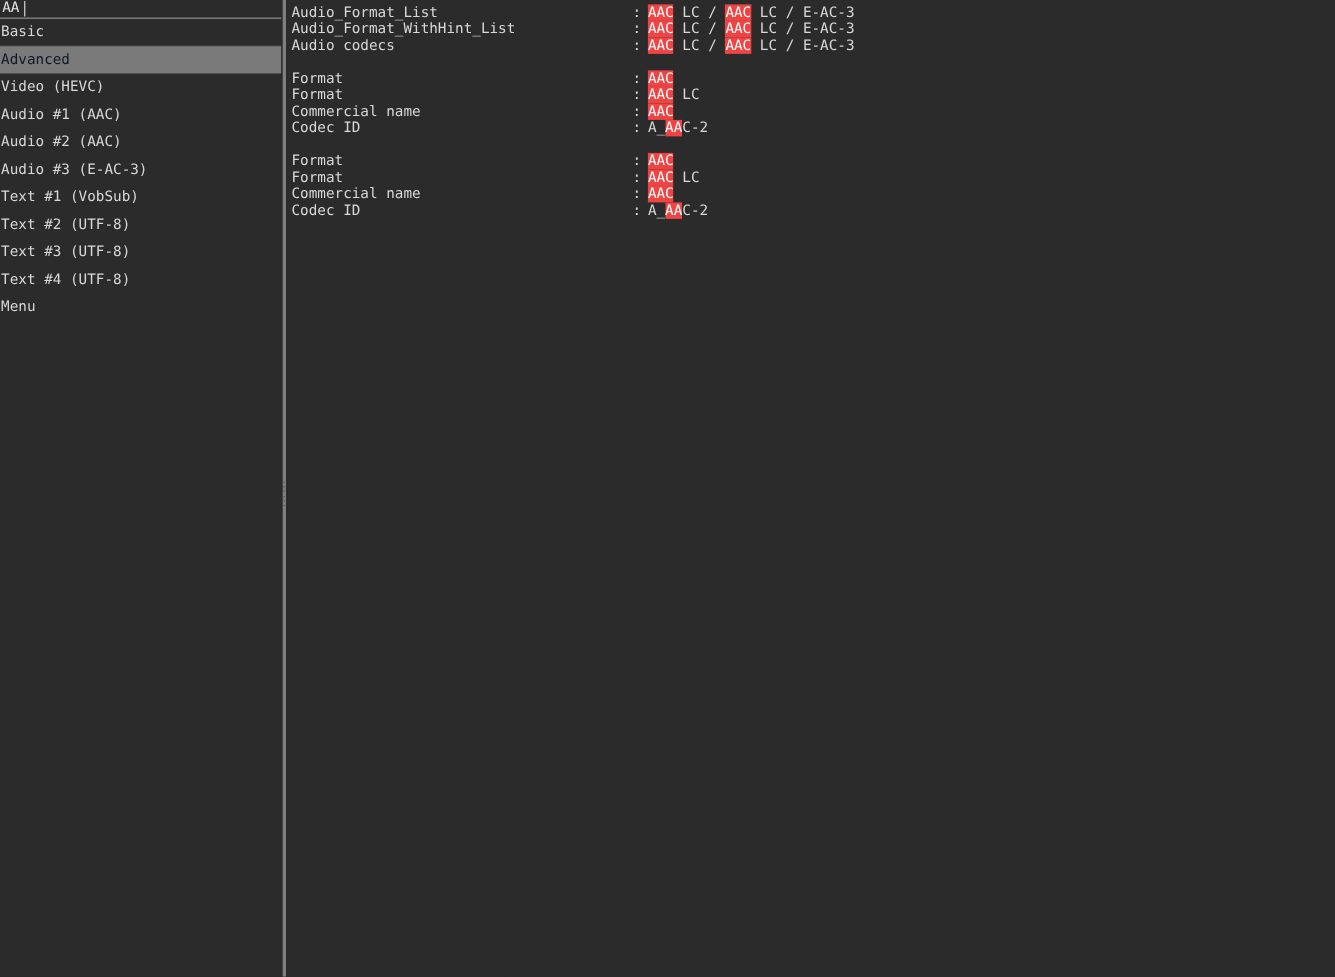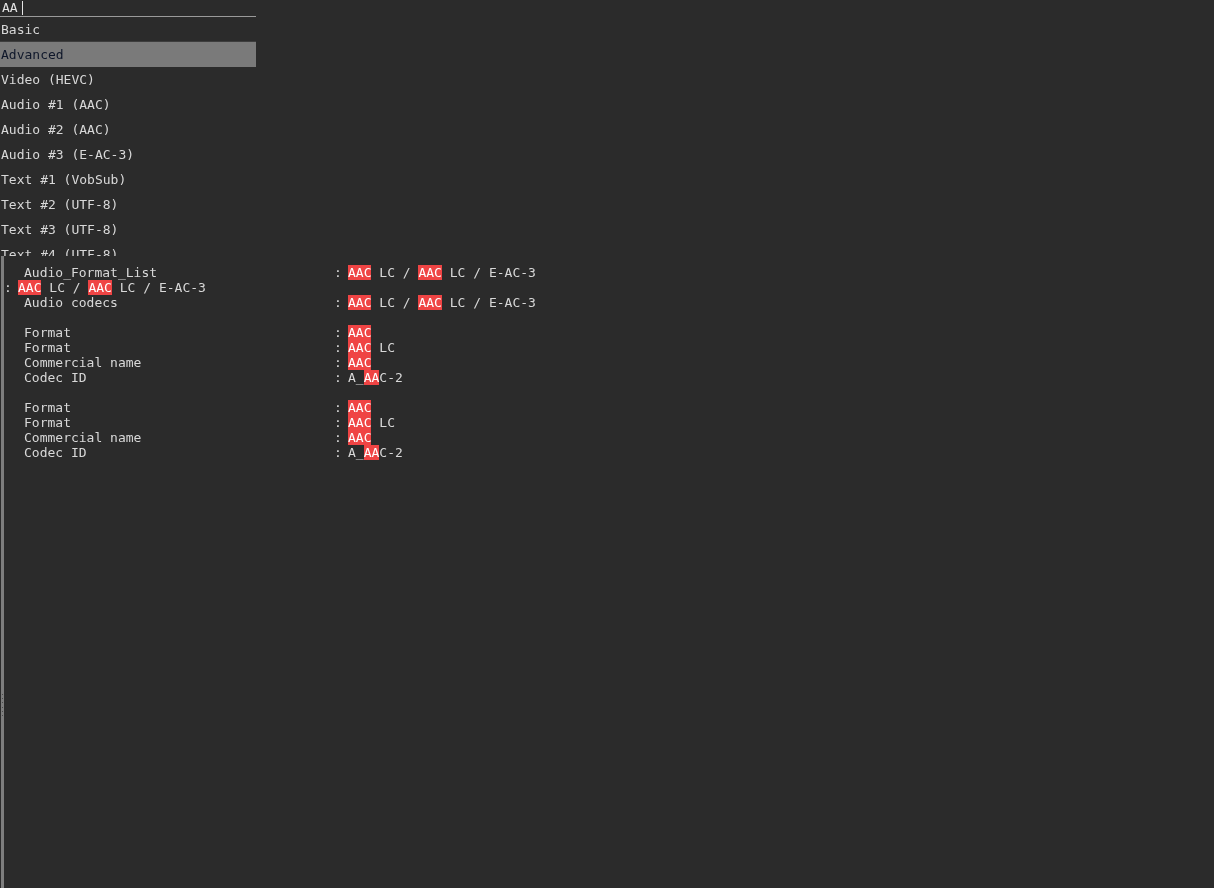--- a/index.html
+++ b/index.html
@@ -16,21 +16,20 @@
     font-size: 13px;
     color: #d8d8d8;
     -webkit-font-smoothing: antialiased;
   }
 
   #app {
     position: relative;
     width: 1214px;
     height: 888px;
     display: flex;
-    flex-direction: column;
     background: #2b2b2b;
   }
 
   
   #sidebar {
     width: 256px;
     height: 888px;
     background: #2b2b2b;
     display: flex;
     flex-direction: column;
@@ -160,21 +159,20 @@
     white-space: pre;
     display: flex;
     flex-direction: row;
     color: #d8d8d8;
   }
   .info-key {
     width: 310px;
     flex: 0 0 310px;
     white-space: pre;
     color: #d8d8d8;
-    margin-left: 20px;
   }
   .info-sep {
     width: 14px;
     flex: 0 0 14px;
     color: #d8d8d8;
     white-space: pre;
   }
   .info-val {
     flex: 1 1 auto;
     white-space: pre;
@@ -224,21 +222,21 @@
         <i></i>
         <i></i>
         <i></i>
     </div>
   </div>
 
   <div id="content">
 
   <div class="info-block">
         <div class="info-row"><span class="info-key">Audio_Format_List</span><span class="info-sep">:</span><span class="info-val"><span class="hl">AAC</span><span> LC / </span><span class="hl">AAC</span><span> LC / E-AC-3</span></span></div>
-        <div class="info-row"><span class="info-sep">:</span><span class="info-val"><span class="hl">AAC</span><span> LC / </span><span class="hl">AAC</span><span> LC / E-AC-3</span></span></div>
+        <div class="info-row"><span class="info-key">Audio_Format_WithHint_List</span><span class="info-sep">:</span><span class="info-val"><span class="hl">AAC</span><span> LC / </span><span class="hl">AAC</span><span> LC / E-AC-3</span></span></div>
         <div class="info-row"><span class="info-key">Audio codecs</span><span class="info-sep">:</span><span class="info-val"><span class="hl">AAC</span><span> LC / </span><span class="hl">AAC</span><span> LC / E-AC-3</span></span></div>
       </div>
       <div class="info-block">
         <div class="info-row"><span class="info-key">Format</span><span class="info-sep">:</span><span class="info-val"><span class="hl">AAC</span></span></div>
         <div class="info-row"><span class="info-key">Format</span><span class="info-sep">:</span><span class="info-val"><span class="hl">AAC</span><span> LC</span></span></div>
         <div class="info-row"><span class="info-key">Commercial name</span><span class="info-sep">:</span><span class="info-val"><span class="hl">AAC</span></span></div>
         <div class="info-row"><span class="info-key">Codec ID</span><span class="info-sep">:</span><span class="info-val"><span>A_</span><span class="hl">AA</span><span>C-2</span></span></div>
       </div>
       <div class="info-block">
         <div class="info-row"><span class="info-key">Format</span><span class="info-sep">:</span><span class="info-val"><span class="hl">AAC</span></span></div>

